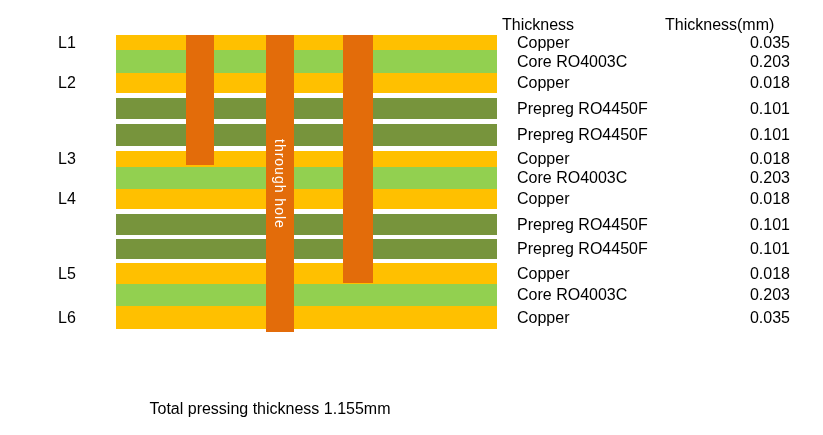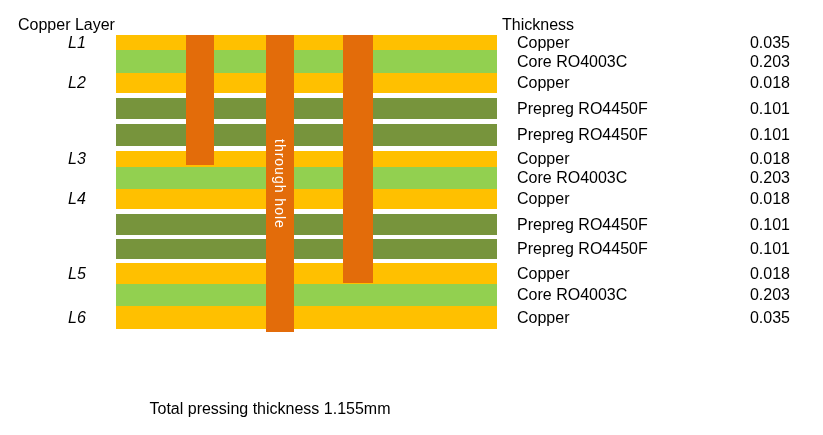--- a/index.html
+++ b/index.html
@@ -7,22 +7,22 @@
     position:relative;width:823px;height:435px;background:#ffffff;
     font-family:"Liberation Sans",sans-serif;color:#000;font-size:16px;
     overflow:hidden;
   }
   .hdr{position:absolute;white-space:nowrap;}
   #copper-layer-header{left:18px;top:16px;}
   #material-header{left:502px;top:16px;}
   #thickness-header{left:665px;top:16px;}
   .band{position:absolute;left:116px;width:381px;}
   .row-label{
-    position:absolute;left:52px;width:50px;
-    display:flex;align-items:center;justify-content:center;font-style:italic;
+    position:absolute;left:42px;width:50px;
+    display:flex;align-items:center;justify-content:center;
   }
   .mat{
     position:absolute;left:517px;white-space:nowrap;
     display:flex;align-items:center;
   }
   .thk{
     position:absolute;left:620px;width:170px;white-space:nowrap;
     display:flex;align-items:center;justify-content:flex-end;text-align:right;
   }
   .via{
@@ -35,24 +35,24 @@
   }
   .caption{position:absolute;left:70px;width:400px;text-align:center;white-space:nowrap;}
   #caption-line1{top:379px;}
   #caption-line2{top:400px;}
 </style>
 </head>
 <body>
 
 <div class="canvas">
 
-  <div class="hdr" id="copper-layer-header">Copper Layer</div>
 
   <div class="hdr" id="material-header">Thickness</div>
 
+  <div class="hdr" id="thickness-header">Thickness(mm)</div>
 
   <div id="stack-bands">
       <div class="band" style="top: 35px; height: 15px; background: rgb(255, 192, 0);"></div>
       <div class="band" style="top: 50px; height: 23px; background: rgb(146, 208, 80);"></div>
       <div class="band" style="top: 73px; height: 20px; background: rgb(255, 192, 0);"></div>
       <div class="band" style="top: 98px; height: 21px; background: rgb(119, 148, 60);"></div>
       <div class="band" style="top: 124px; height: 22px; background: rgb(119, 148, 60);"></div>
       <div class="band" style="top: 151px; height: 16px; background: rgb(255, 192, 0);"></div>
       <div class="band" style="top: 167px; height: 22px; background: rgb(146, 208, 80);"></div>
       <div class="band" style="top: 189px; height: 20px; background: rgb(255, 192, 0);"></div>

